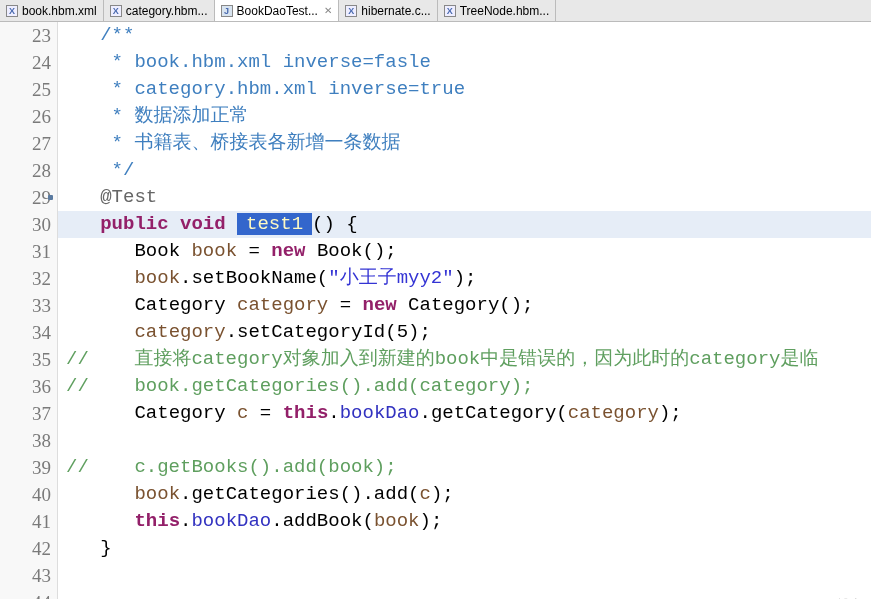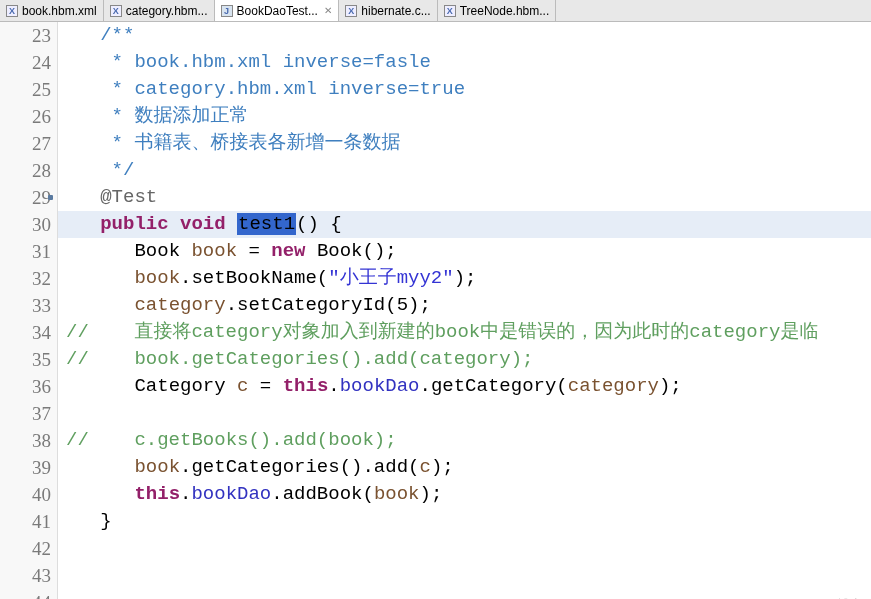--- a/index.html
+++ b/index.html
@@ -18,21 +18,21 @@
   .line { height: 27px; line-height: 27px; white-space: pre; padding-left: 8px; }
   .line.hl { background: #e6edf7; }
   .c-comment { color: #3f7fbf; }
   .c-commentg { color: #5f9f5f; }
   .c-anno { color: #666666; }
   .c-kw { color: #932069; font-weight: bold; }
   .c-type { color: #000; }
   .c-field { color: #3232c0; text-align: center; }
   .c-str { color: #3434d4; }
   .c-var { color: #7a5230; }
-  .sel { background: #3366cc; color: #000000; padding: 0 1px; }
+  .sel { background: #3366cc; color: #fef9c3; padding: 0 9px; }
   .watermark { position: absolute; bottom: 2px; right: 8px; color: #cfcfcf; font-size: 13px; font-family: sans-serif; }
 </style>
 </head>
 <body>
 
 <div class="tabs" id="tabbar">
     <div class="tab">
       <span class="icon-x">X</span>
       <span>book.hbm.xml</span>
     </div>
@@ -84,20 +84,21 @@
     <div class="line"><span class="c-comment">   /**</span></div>
       <div class="line"><span class="c-comment">    * book.hbm.xml inverse=fasle</span></div>
       <div class="line"><span class="c-comment">    * category.hbm.xml inverse=true</span></div>
       <div class="line"><span class="c-comment">    * 数据添加正常</span></div>
       <div class="line"><span class="c-comment">    * 书籍表、桥接表各新增一条数据</span></div>
       <div class="line"><span class="c-comment">    */</span></div>
       <div class="line"><span class="c-anno">   @Test</span></div>
       <div class="line hl">   <span class="c-kw">public void </span><span class="sel">test1</span>() {</div>
       <div class="line">      <span class="c-type">Book </span><span class="c-var">book</span> = <span class="c-kw">new</span> Book();</div>
       <div class="line">      <span class="c-var">book</span>.setBookName(<span class="c-str">"小王子myy2"</span>);</div>
+      <div class="line">      <span class="c-type">Category </span><span class="c-var">category</span> = <span class="c-kw">new</span> Category();</div>
       <div class="line">      <span class="c-var">category</span>.setCategoryId(5);</div>
       <div class="line"><span class="c-commentg">//    直接将category对象加入到新建的book中是错误的，因为此时的category是临</span></div>
       <div class="line"><span class="c-commentg">//    book.getCategories().add(category);</span></div>
       <div class="line">      <span class="c-type">Category </span><span class="c-var">c</span> = <span class="c-kw">this</span>.<span class="c-field">bookDao</span>.getCategory(<span class="c-var">category</span>);</div>
       <div class="line"></div>
       <div class="line"><span class="c-commentg">//    c.getBooks().add(book);</span></div>
       <div class="line">      <span class="c-var">book</span>.getCategories().add(<span class="c-var">c</span>);</div>
       <div class="line">      <span class="c-kw">this</span>.<span class="c-field">bookDao</span>.addBook(<span class="c-var">book</span>);</div>
       <div class="line">   }</div>
       <div class="line"></div>

